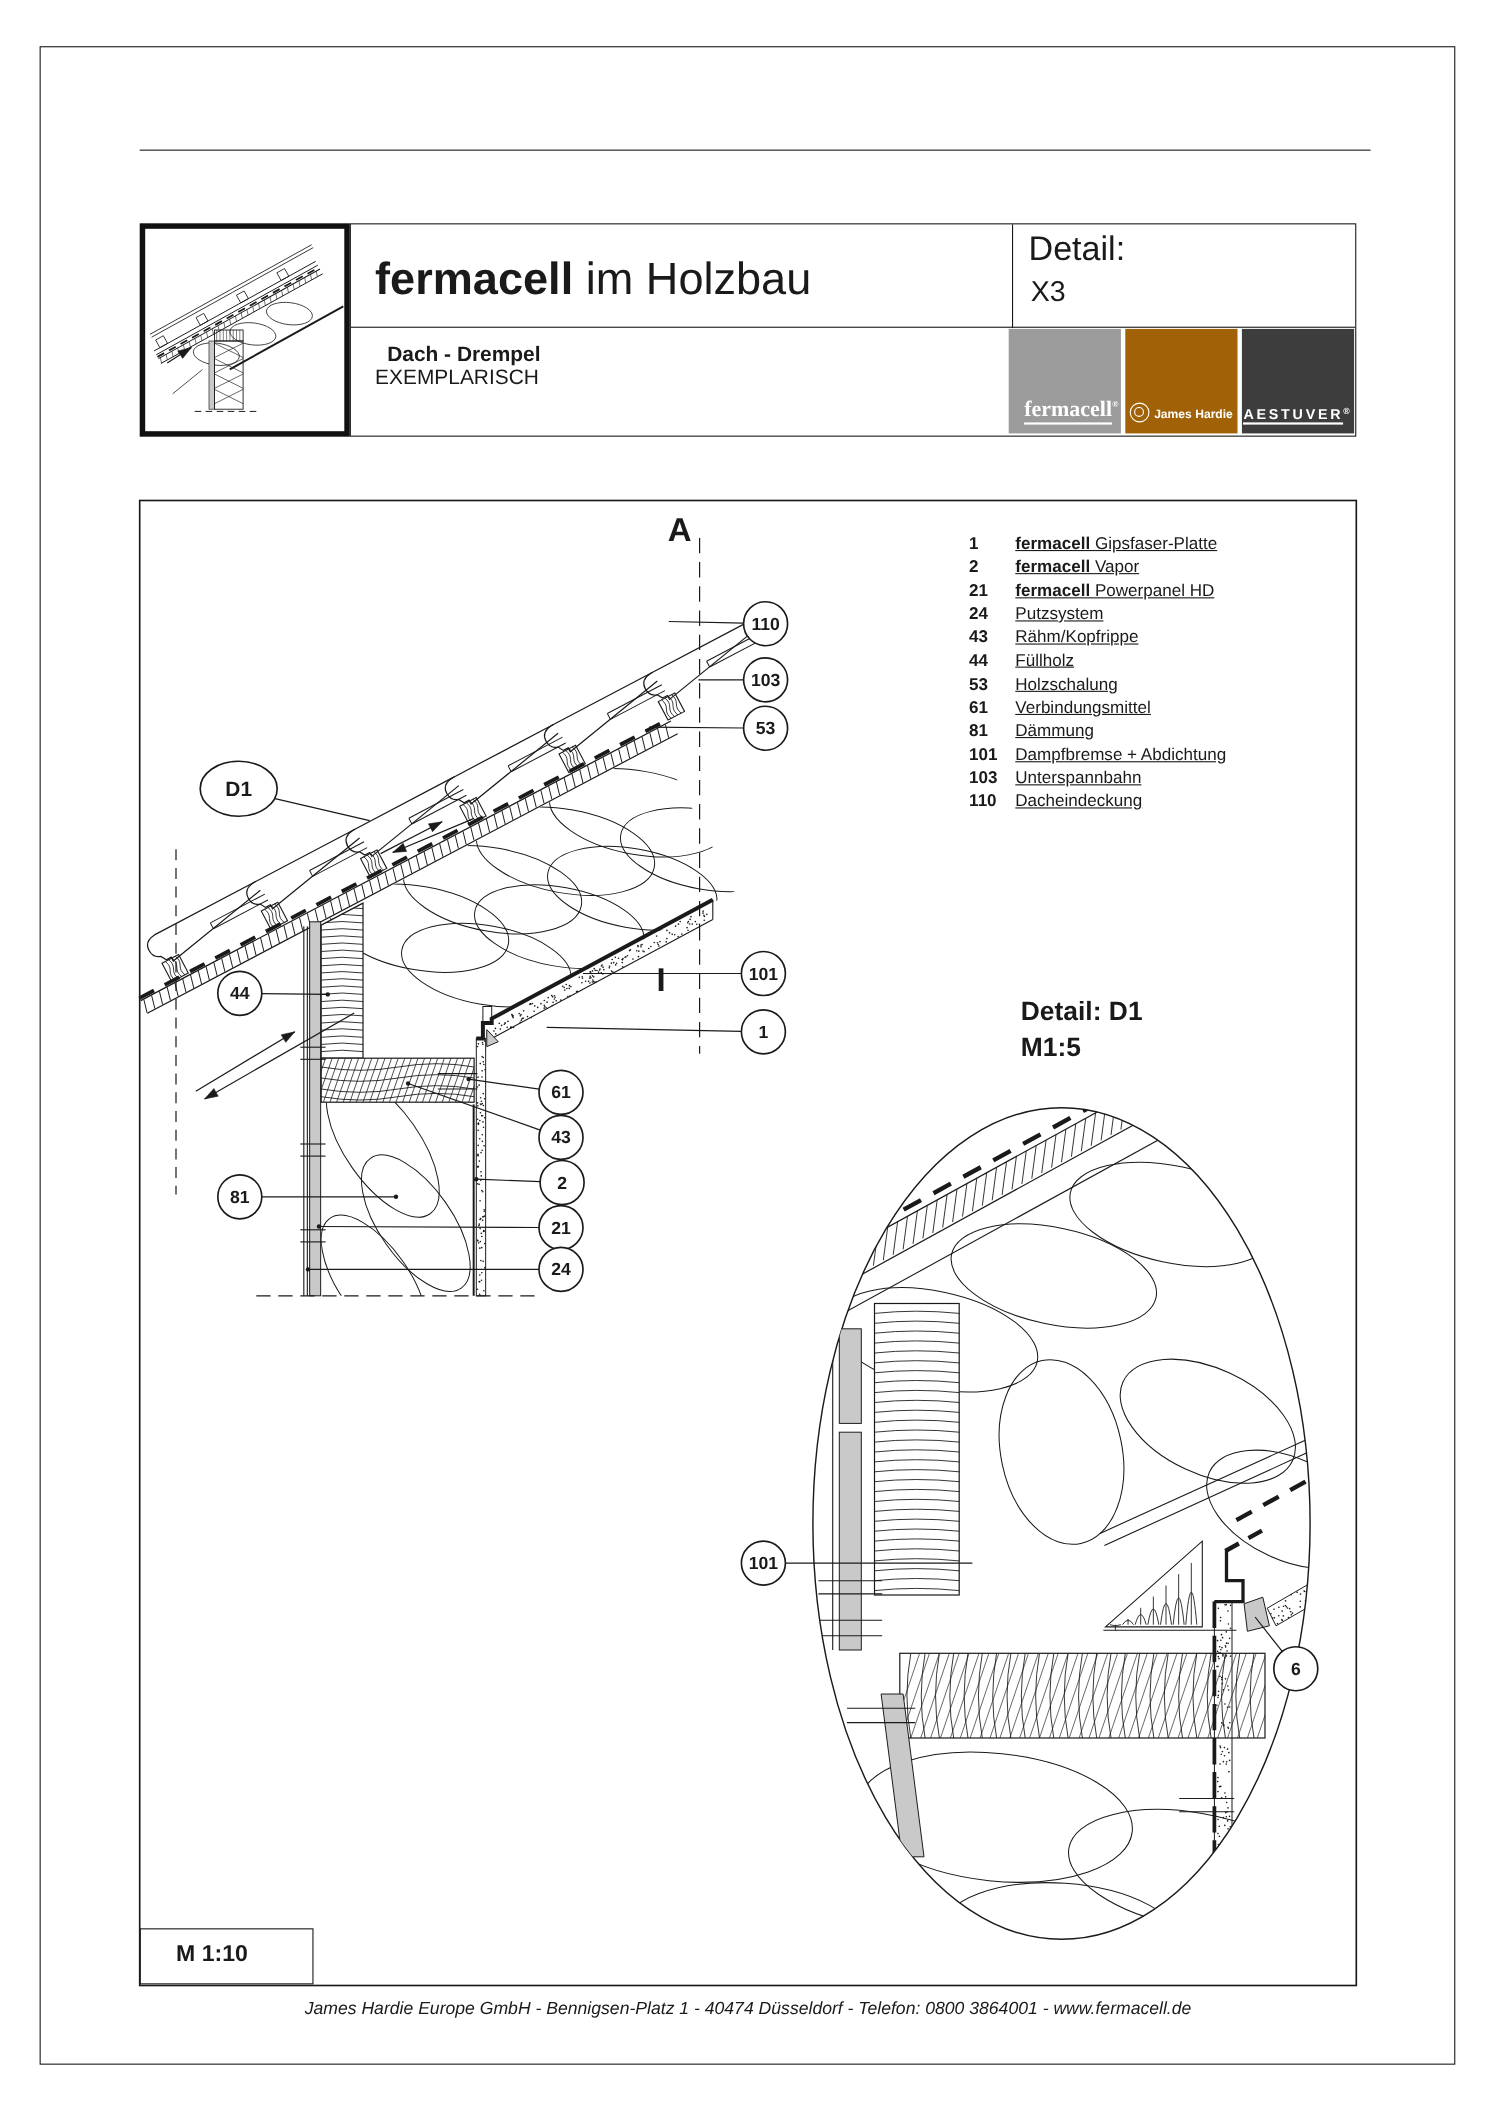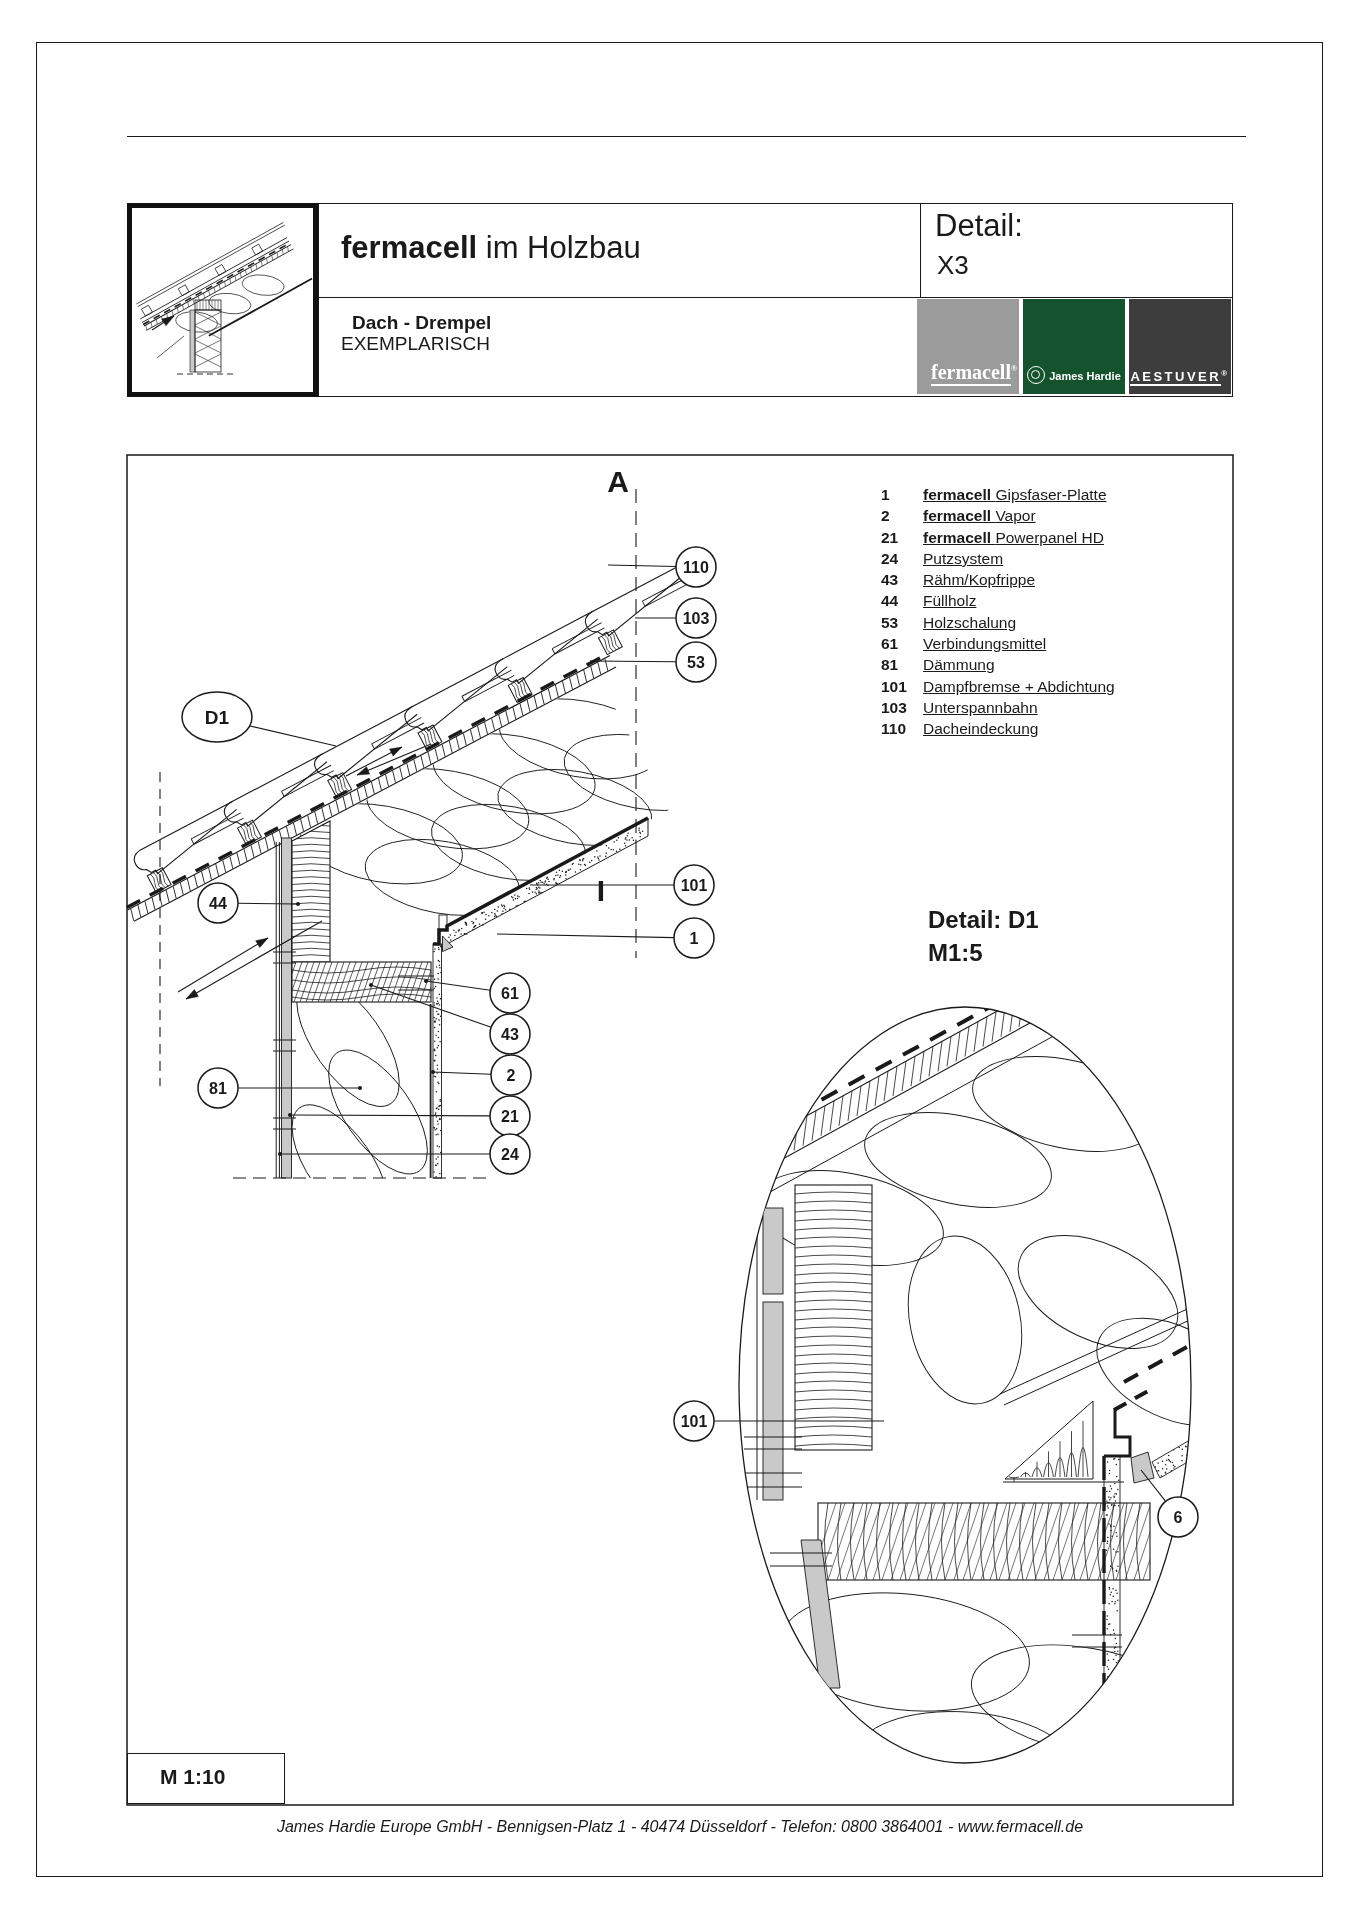--- a/index.html
+++ b/index.html
@@ -5,21 +5,21 @@
   html,body{margin:0;padding:0;background:#fff;}
   body{width:1359px;height:1920px;position:relative;font-family:"Liberation Sans",sans-serif;color:#1a1a1a;overflow:hidden;}
   .abs{position:absolute;}
   #page-border{left:36px;top:42px;width:1285px;height:1833px;border:1.6px solid #1a1a1a;}
   #top-rule{left:127px;top:136px;width:1119px;height:0;border-top:1.6px solid #1a1a1a;}
   
   #thumb-box{left:127px;top:203px;width:181px;height:184px;border:5px solid #111;background:#fff;}
   #header-box{left:318px;top:203px;width:913px;height:192px;border:1.4px solid #1a1a1a;}
   #header-row1{position:absolute;left:0;top:0;width:100%;height:94px;border-bottom:1.4px solid #1a1a1a;box-sizing:border-box;}
   #header-cell-detail{position:absolute;left:601px;top:0;width:312px;height:94px;border-left:1.4px solid #1a1a1a;box-sizing:border-box;}
-  #main-title{position:absolute;left:22px;top:26px;font-size:31px;white-space:nowrap;}
+  #main-title{position:absolute;left:22px;top:26px;font-size:41px;white-space:nowrap;}
   #main-title .brand{font-weight:700;}
   #detail-label{position:absolute;left:14px;top:4px;font-size:31px;}
   #detail-code{position:absolute;left:16px;top:46px;font-size:26px;}
   #subtitle-wrap{position:absolute;left:22px;top:108px;line-height:21px;}
   #subtitle{font-size:19px;font-weight:700;margin-left:11px;}
   #subtitle2{font-size:19px;}
   #logo-strip{left:917px;top:299px;width:314px;height:95px;display:flex;gap:4px;}
   .logo-box{flex:1;position:relative;color:#fff;}
   .logo-box .ltxt{position:absolute;left:0;right:0;bottom:10px;text-align:center;}
   #logo-fermacell .ltxt{font-family:"Liberation Serif",serif;font-weight:700;font-size:20px;padding-left:12px;}
@@ -1131,21 +1131,21 @@
   <div id="subtitle-wrap">
     <div id="subtitle">Dach - Drempel</div>
     <div id="subtitle2">EXEMPLARISCH</div>
   </div>
 </div>
 
 <div class="abs txtlayer" id="logo-strip">
   <div class="logo-box" id="logo-fermacell" style="background: rgb(155, 155, 155);">
     <div class="ltxt"><span class="ul">fermacell</span><span class="reg">®</span></div>
   </div>
-  <div class="logo-box" id="logo-jh" style="background: #14532d;">
+  <div class="logo-box" id="logo-jh" style="background: #a16207;">
     <div class="ltxt"><span class="mark"></span><span>James Hardie</span></div>
   </div>
   <div class="logo-box" id="logo-aestuver" style="background: rgb(61, 61, 61);">
     <div class="ltxt"><span class="ul">AESTUVER</span><span class="reg">®</span></div>
   </div>
 </div>
 
 <div class="abs txtlayer" id="legend">
     <div class="leg-row"><span class="leg-num">1</span><span class="leg-brand">fermacell </span><span>Gipsfaser-Platte</span></div>
     <div class="leg-row"><span class="leg-num">2</span><span class="leg-brand">fermacell </span><span>Vapor</span></div>

